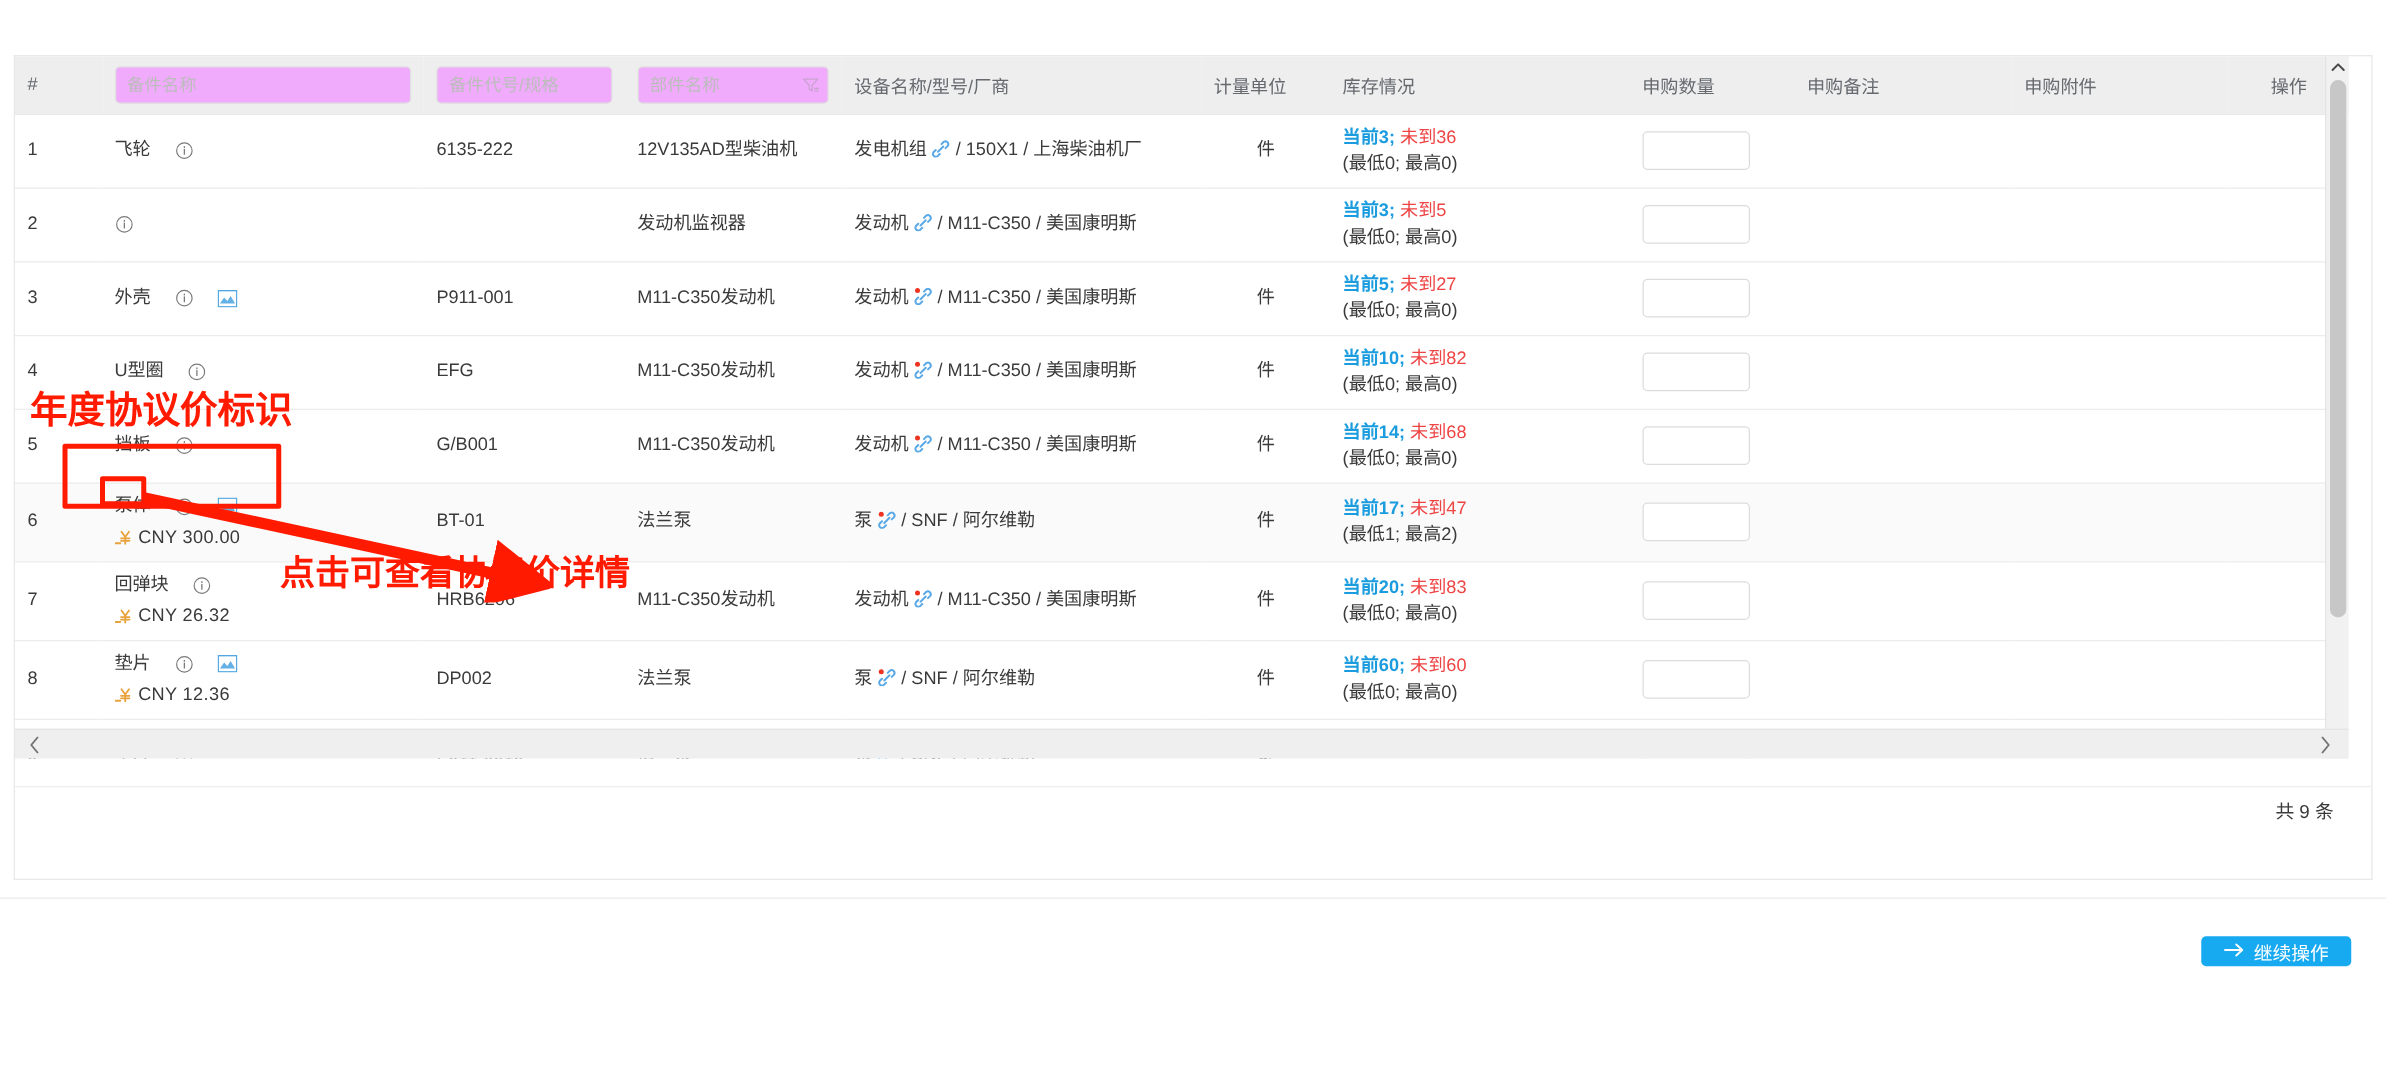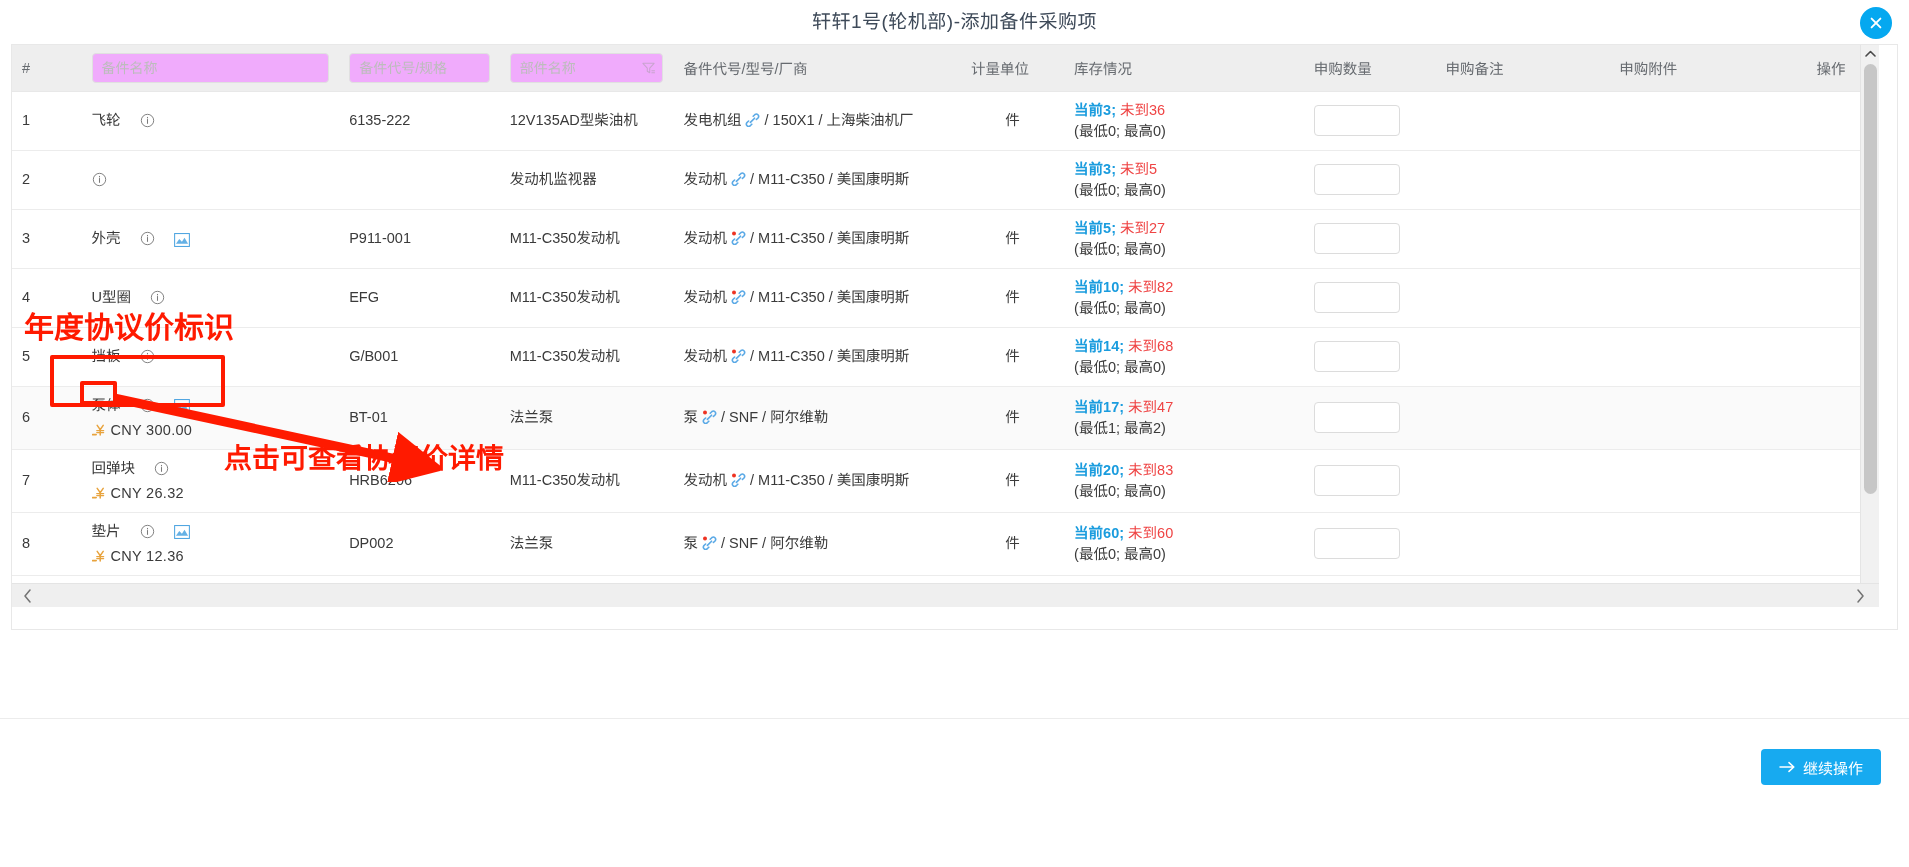--- a/index.html
+++ b/index.html
@@ -152,21 +152,21 @@
     font-size: 15px; color: #3a3a3a; line-height: 40px;
   }
 
   
   .footer {
     position: absolute; left: 0; top: 718px; width: 1909px; height: 149px;
     background: #fff; border-top: 1px solid #ececec;
   }
   .primary-btn {
     position:absolute; right: 28px; top: 30px;
-    height: 36px; min-width: 118px; padding: 0 18px;
+    height: 24px; min-width: 118px; padding: 0 18px;
     background: #17aaf0; color:#fff; border:none; border-radius:4px;
     font-size: 15px; cursor:pointer; display:flex; align-items:center; gap:7px;
     font-family: "Liberation Sans", "DejaVu Sans", sans-serif;
   }
 
   
   .anno { position:absolute; pointer-events:none; }
   .anno-text {
     color:#ff1a00; font-weight:bold; white-space:nowrap;
     font-family: "Liberation Sans", "DejaVu Sans", sans-serif;
@@ -181,30 +181,20 @@
     left: 80px; top: 381px; width: 37px; height: 24px;
     border: 4px solid #ff1a00; border-radius:2px;
   }
   #anno-arrow { left: 110px; top: 392px; width: 330px; height: 90px; }
 </style>
 </head>
 <body>
 
 <div id="app">
 
-  <div class="titlebar">
-    <div class="modal-title">轩轩1号(轮机部)-添加备件采购项</div>
-    <div class="close-btn">
-      <span>
-        <svg width="16" height="16" viewBox="0 0 16 16">
-            <path d="M3.6 3.6 L12.4 12.4 M12.4 3.6 L3.6 12.4" stroke="#ffffff" stroke-width="1.9" stroke-linecap="round"></path>
-          </svg>
-      </span>
-    </div>
-  </div>
 
   <div class="panel">
     <div class="tbl-wrap">
       <table class="grid">
         <colgroup>
           <col class="col-idx">
             <col class="col-name">
             <col class="col-code">
             <col class="col-part">
           <col class="col-equip">
@@ -232,21 +222,21 @@
               <div class="hdr-input-wrap">
                 <input class="hdr-input" style="padding-right: 26px;" placeholder="部件名称">
                 <span class="filter-icon">
                   <svg width="15" height="15" viewBox="0 0 16 16">
                     <path d="M2 3 H14 L9.3 8.2 V13 L6.7 11.4 V8.2 Z" fill="none" stroke="#9a9a9a" stroke-width="1.1" stroke-linejoin="round"></path>
                     <path d="M11.5 11 H14.5 M11.5 13 H14.5" stroke="#9a9a9a" stroke-width="1.1" stroke-linecap="round"></path>
                   </svg>
                 </span>
               </div>
             </th>
-            <th>备件代号/型号/厂商</th>
+            <th>设备名称/型号/厂商</th>
             <th style="text-align:left">计量单位</th>
             <th>库存情况</th>
             <th>申购数量</th>
             <th>申购备注</th>
             <th>申购附件</th>
             <th style="text-align:center">操作</th>
           </tr>
         </thead>
         <tbody id="tbody">
             <tr>
@@ -580,20 +570,23 @@
         </div>
         <div class="arrow-r">
           <svg width="9" height="14" viewBox="0 0 9 14">
               <path d="M2 1 L7 7 L2 13" fill="none" stroke="#737373" stroke-width="1.5" stroke-linecap="round" stroke-linejoin="round"></path>
             </svg>
         </div>
       </div>
     </div>
   </div>
 
+  <div class="total-bar">
+    <div class="total-txt">共 9 条</div>
+  </div>
 
   <div class="footer">
     <button class="primary-btn">
       <span>
         <svg width="17" height="12" viewBox="0 0 17 12">
             <path d="M1 6 H14.5 M10 1.6 L14.8 6 L10 10.4" fill="none" stroke="#ffffff" stroke-width="1.5" stroke-linecap="round" stroke-linejoin="round"></path>
           </svg>
       </span>
       <span>继续操作</span>
     </button>

